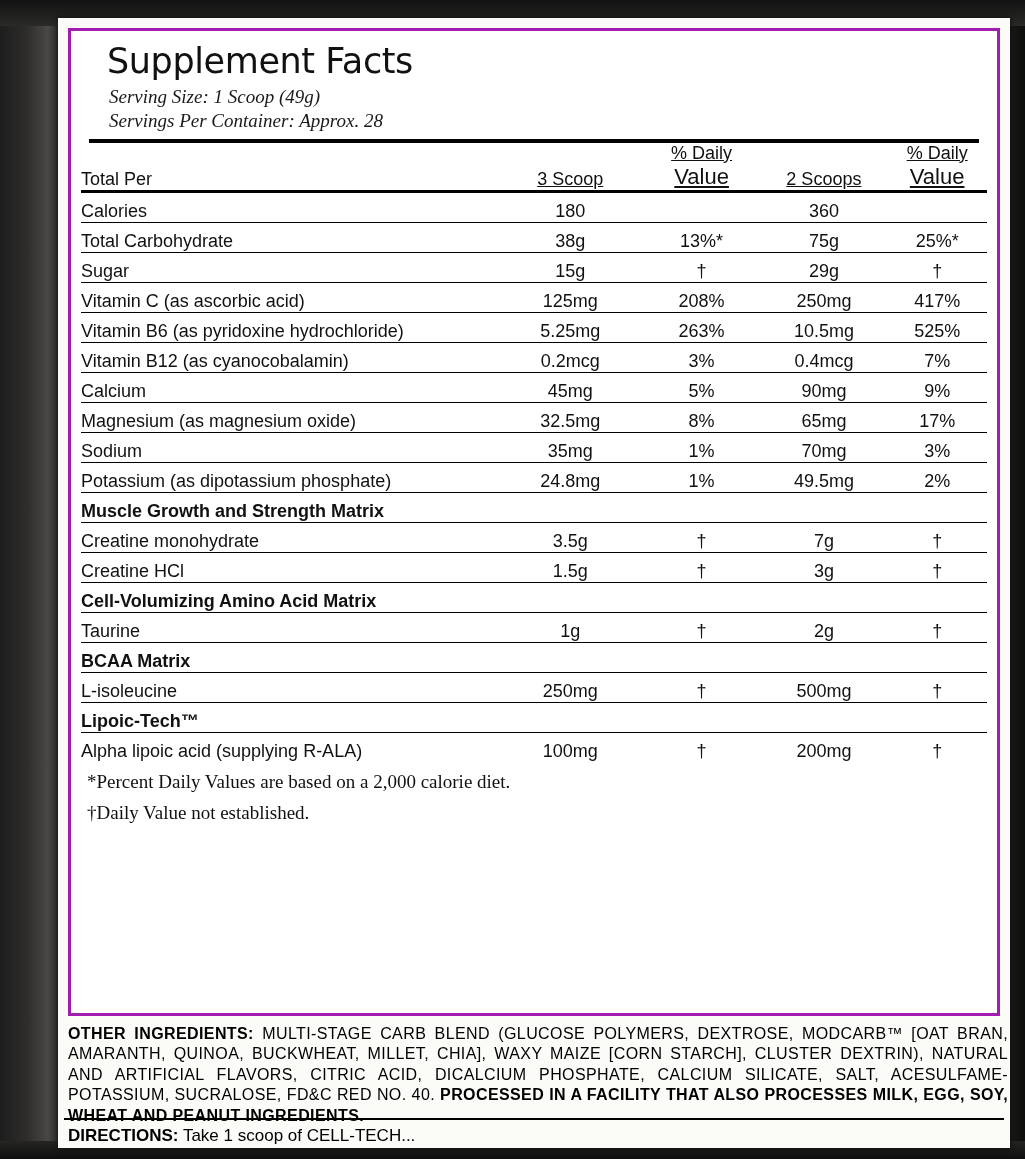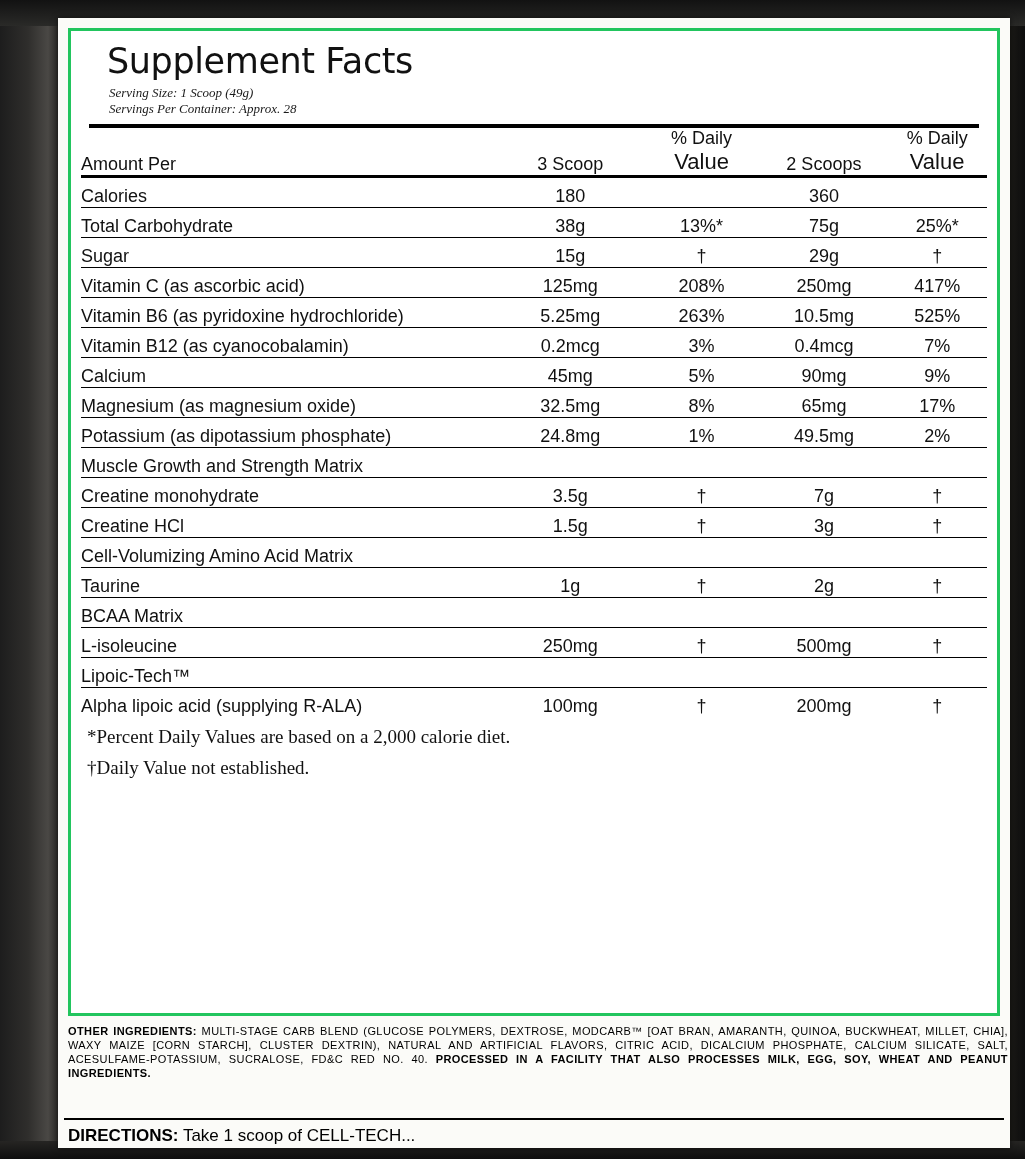--- a/index.html
+++ b/index.html
@@ -50,39 +50,39 @@
     background: #fbfbf8;
     box-shadow: 0 0 6px rgba(0,0,0,.6);
     overflow: hidden;
   }
 
   .panel {
     position: absolute;
     left: 10px;
     top: 10px;
     width: 932px;
-    border: 3px solid #22c55e;
+    border: 3px solid #a21caf;
     background: #fff;
     box-sizing: border-box;
     padding: 8px 10px 6px 10px;
     height: 988px;
   }
 
   .sf-title {
     font-size: 35px;
     letter-spacing: -0.4px;
     color: #111;
     font-weight: 400;
     font-family: "DejaVu Sans", sans-serif;
     margin: 2px 0 4px 26px;
   }
   .serving {
     font-family: "Liberation Serif", serif;
     font-style: italic;
-    font-size: 13px;
+    font-size: 19px;
     margin-left: 28px;
     line-height: 1.25;
     color: #1a1a1a;
   }
 
   .rule-thick {
     border-top: 4px solid #000;
     margin: 6px 8px 0 8px;
   }
 
@@ -100,52 +100,52 @@
   .col-name { width: 46%; }
   .col-a { width: 16%; }
   .col-b { width: 13%; }
   .col-c { width: 14%; }
   .col-d { width: 11%; }
 
   .hdr td {
     font-size: 18px;
     padding-bottom: 2px;
   }
-  .hdr .c { text-align: center; }
+  .hdr .c { text-align: center; text-decoration: underline; }
   .hdr-sub { font-size: 22px; }
 
   .nm { text-align: left; padding-left: 4px; white-space: nowrap; }
   .num { text-align: center; }
   .indent { padding-left: 30px; margin-top: 10px; }
   .bold { font-weight: bold; }
 
   tr.line > td {
     border-top: 1px solid #000;
     height: 29px;
   }
   tr.line.thickrule > td {
     border-top: 3px solid #000;
   }
 
-  .matrix td { font-weight: normal; margin-top: 44px; }
+  .matrix td { font-weight: bold; margin-top: 44px; }
 
   .footnotes {
     font-family: "Liberation Serif", serif;
     font-size: 19px;
     line-height: 1.25;
     margin: 8px 0 0 6px;
     color: #111;
   }
 
   .other {
     position: absolute;
     left: 10px;
     top: 1006px;
     width: 940px;
-    font-size: 11px;
+    font-size: 16px;
     line-height: 1.28;
     letter-spacing: 0.4px;
     color: #000;
     text-align: justify;
     font-family: "Liberation Sans", sans-serif;
   }
   .other b { font-weight: bold; }
   .other .heading { font-weight: bold; }
 
   .directions {
@@ -184,21 +184,21 @@
     <table class="facts">
       <colgroup>
         <col class="col-name">
           <col class="col-a">
           <col class="col-b">
           <col class="col-c">
           <col class="col-d">
       </colgroup>
       <tbody>
         <tr class="hdr">
-          <td class="nm">Amount Per</td>
+          <td class="nm">Total Per</td>
           <td class="c">3 Scoop</td>
           <td class="c">
             <div>% Daily</div>
             <div class="hdr-sub">Value</div>
           </td>
           <td class="c">2 Scoops</td>
           <td class="c">
             <div>% Daily</div>
             <div class="hdr-sub">Value</div>
           </td>
@@ -255,20 +255,27 @@
             <td class="num">9%</td>
           </tr>
           <tr class="line">
             <td class="nm">Magnesium (as magnesium oxide)</td>
             <td class="num">32.5mg</td>
             <td class="num">8%</td>
             <td class="num">65mg</td>
             <td class="num">17%</td>
           </tr>
           <tr class="line">
+            <td class="nm">Sodium</td>
+            <td class="num">35mg</td>
+            <td class="num">1%</td>
+            <td class="num">70mg</td>
+            <td class="num">3%</td>
+          </tr>
+          <tr class="line">
             <td class="nm">Potassium (as dipotassium phosphate)</td>
             <td class="num">24.8mg</td>
             <td class="num">1%</td>
             <td class="num">49.5mg</td>
             <td class="num">2%</td>
           </tr>
           <tr class="line matrix">
             <td class="nm bold">Muscle Growth and Strength Matrix</td>
             <td class="num"></td>
             <td class="num"></td>

